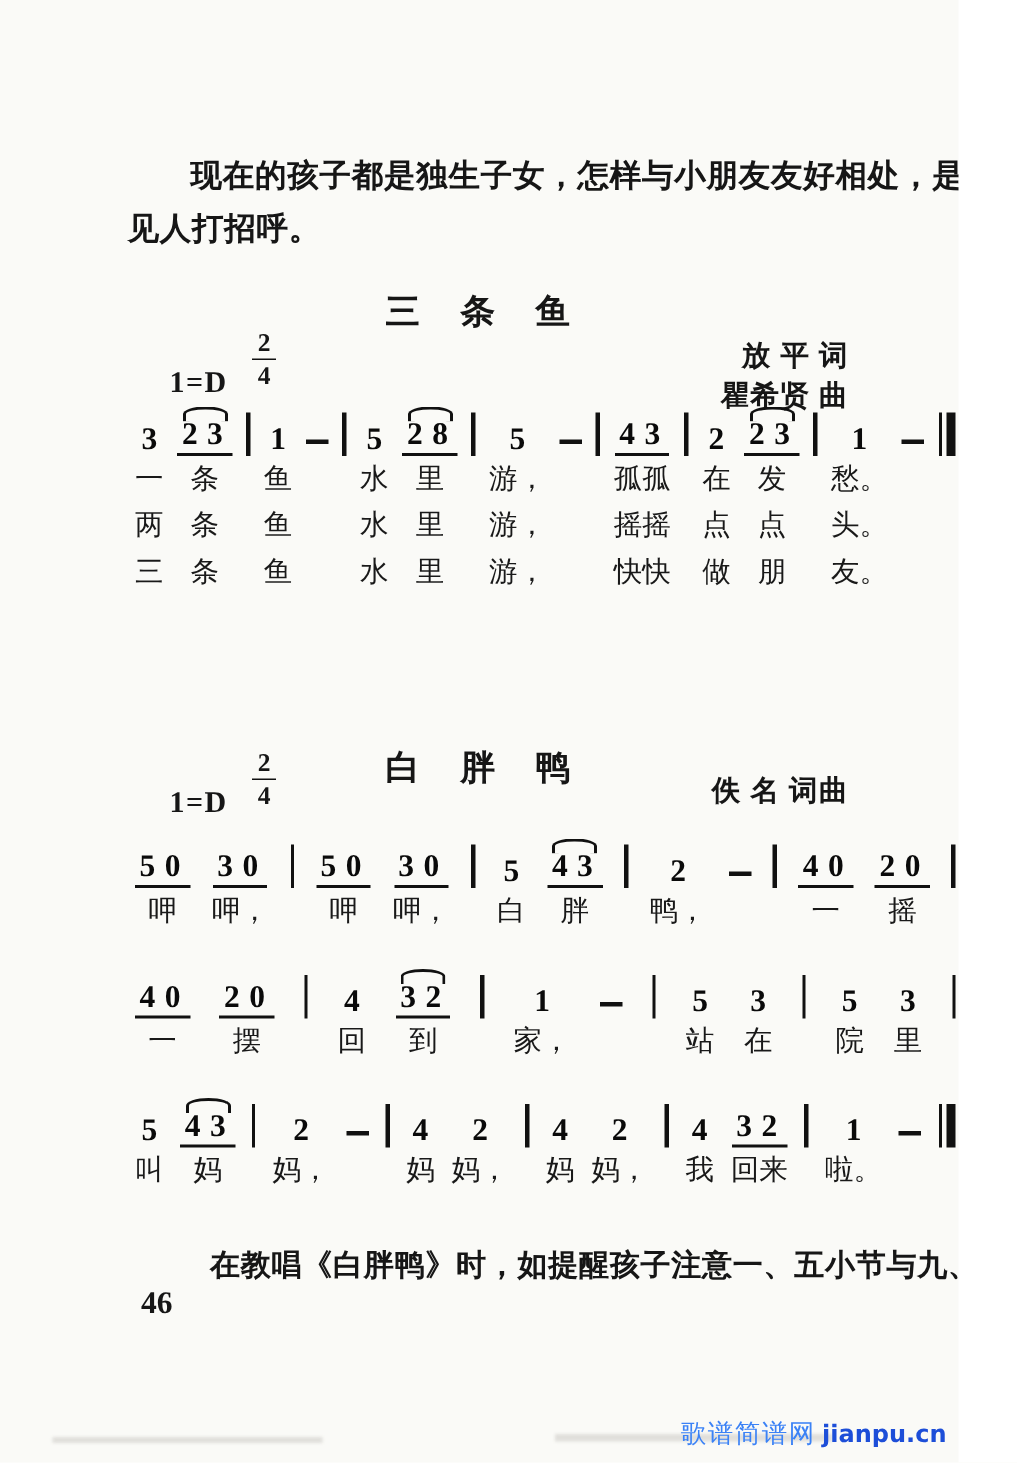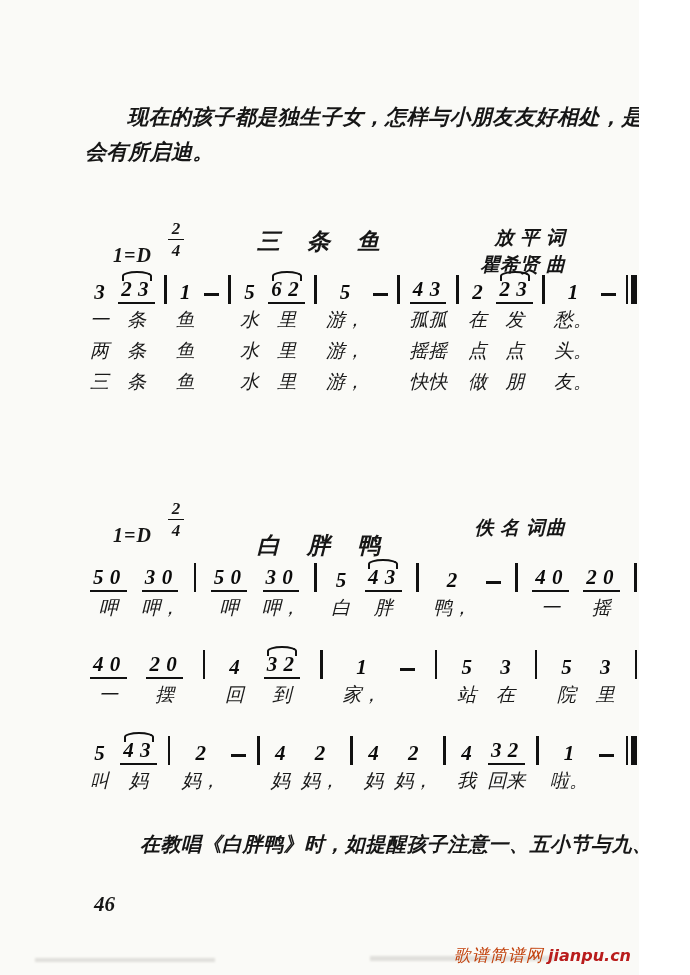--- a/index.html
+++ b/index.html
@@ -3,28 +3,27 @@
 <meta charset="utf-8">
 <style>
   html,body{margin:0;padding:0;}
   .sheet{
     position:relative;
     width:639px;height:975px;
     background:#fafaf7;
     font-family:"Liberation Serif","DejaVu Serif",serif;
     color:#161616;
     overflow:hidden;
-    font-style:italic;
   }
   
   .para{position:absolute;font-size:21px;font-weight:700;letter-spacing:0.5px;line-height:35px;white-space:nowrap;}
   .para .ln{white-space:nowrap;}
   .indent{padding-left:42px;}
   
-  .songtitle{position:absolute;width:100%;text-align:center;font-size:23px;font-weight:700;letter-spacing:2px;margin-top:34px;}
+  .songtitle{position:absolute;width:100%;text-align:center;font-size:23px;font-weight:700;letter-spacing:2px;}
   
   .keyrow{position:absolute;display:flex;align-items:flex-start;}
   .keysig{font-size:20px;font-weight:700;letter-spacing:1px;margin-top:20px;}
   .meter{display:inline-flex;flex-direction:column;align-items:center;font-size:17px;font-weight:700;line-height:1;margin-left:16px;margin-top:-4px;}
   .meter .mtop{border-bottom:1.6px solid #111;padding:0 4px 2px 4px;}
   .meter .mbot{padding-top:2px;}
   
   .credits{position:absolute;text-align:right;font-size:19px;font-weight:700;line-height:27px;letter-spacing:1px;margin-left:18px;}
   
   .mline{position:absolute;display:flex;justify-content:space-between;align-items:flex-start;}
@@ -33,34 +32,34 @@
   .num{font-size:21px;font-weight:700;line-height:1;color:#0a0a0a;padding-bottom:1px;}
   .beam .num{letter-spacing:0.3em;padding:0 0 2px 3px;border-bottom:2.2px solid #111;}
   .slur{position:absolute;top:1px;left:50%;transform:translateX(-50%);width:30px;height:10px;border-top:2.4px solid #111;border-left:2px solid #111;border-right:2px solid #111;border-radius:50% 50% 0 0;box-sizing:border-box;}
   .barline{display:block;width:2.4px;height:29px;background:#111;}
   .dashmark{display:block;width:15px;height:3px;background:#111;margin-bottom:8px;}
   .endbar{display:flex;align-items:flex-end;gap:3px;}
   .endbar .thin{display:block;width:2.4px;height:29px;background:#111;}
   .endbar .thick{display:block;width:6px;height:29px;background:#111;}
   .lyr{height:31px;line-height:31px;font-size:19px;font-weight:400;white-space:nowrap;text-align:center;color:#191919;}
   
-  .pagenum{position:absolute;font-size:21px;font-weight:700;margin-top:36px;}
+  .pagenum{position:absolute;font-size:21px;font-weight:700;}
   .watermark{position:absolute;white-space:nowrap;font-size:17px;}
-  .wm-site{color:#c2410c;letter-spacing:1px;}
+  .wm-site{color:#3b82f6;letter-spacing:1px;}
   .wm-url{font-family:"DejaVu Sans","Liberation Sans",sans-serif;font-size:16px;font-weight:700;}
   .noise{position:absolute;background:#e0dfdb;filter:blur(1px);}
 </style>
 </head>
 <body>
 
 <div class="sheet">
 
   <div class="para" style="top:100px;left:85px;">
     <div class="ln indent">现在的孩子都是独生子女，怎样与小朋友友好相处，是</div>
-    <div class="ln">会有所启迪。</div>
+    <div class="ln">见人打招呼。</div>
   </div>
 
   <div class="songtitle" style="top:192px;">三　条　鱼</div>
 
   <div class="keyrow" style="top:224px;left:113px;">
     <span class="keysig">1=D</span>
     <span class="meter">
       <span class="mtop">2</span>
       <span class="mbot">4</span>
     </span>
@@ -125,21 +124,21 @@
         <div class="noterow">
           <span class="num">5</span>
         </div>
         <div class="lyr">水</div>
         <div class="lyr">水</div>
         <div class="lyr">水</div>
       </div>
       <div class="col beam">
         <div class="noterow">
           <span class="slur"></span>
-          <span class="num">62</span>
+          <span class="num">28</span>
         </div>
         <div class="lyr">里</div>
         <div class="lyr">里</div>
         <div class="lyr">里</div>
       </div>
       <div class="col">
         <div class="noterow">
           <span class="barline"></span>
         </div>
         <div class="lyr"></div>
@@ -562,16 +561,16 @@
     <div class="ln" style="padding-left:55px;">在教唱《白胖鸭》时，如提醒孩子注意一、五小节与九、十三小</div>
   </div>
 
   <div class="pagenum" style="top:856px;left:94px;">46</div>
 
   <div class="noise" style="top:958px;left:35px;width:180px;height:4px;"></div>
   <div class="noise" style="top:956px;left:370px;width:185px;height:5px;"></div>
 
   <div class="watermark" style="top:944px;right:8px;">
     <span class="wm-site">歌谱简谱网</span>
-    <span class="wm-url" style="color: #b91c1c;">jianpu.cn</span>
+    <span class="wm-url" style="color: #1d4ed8;">jianpu.cn</span>
   </div>
 
 </div>
 
 </body></html>

